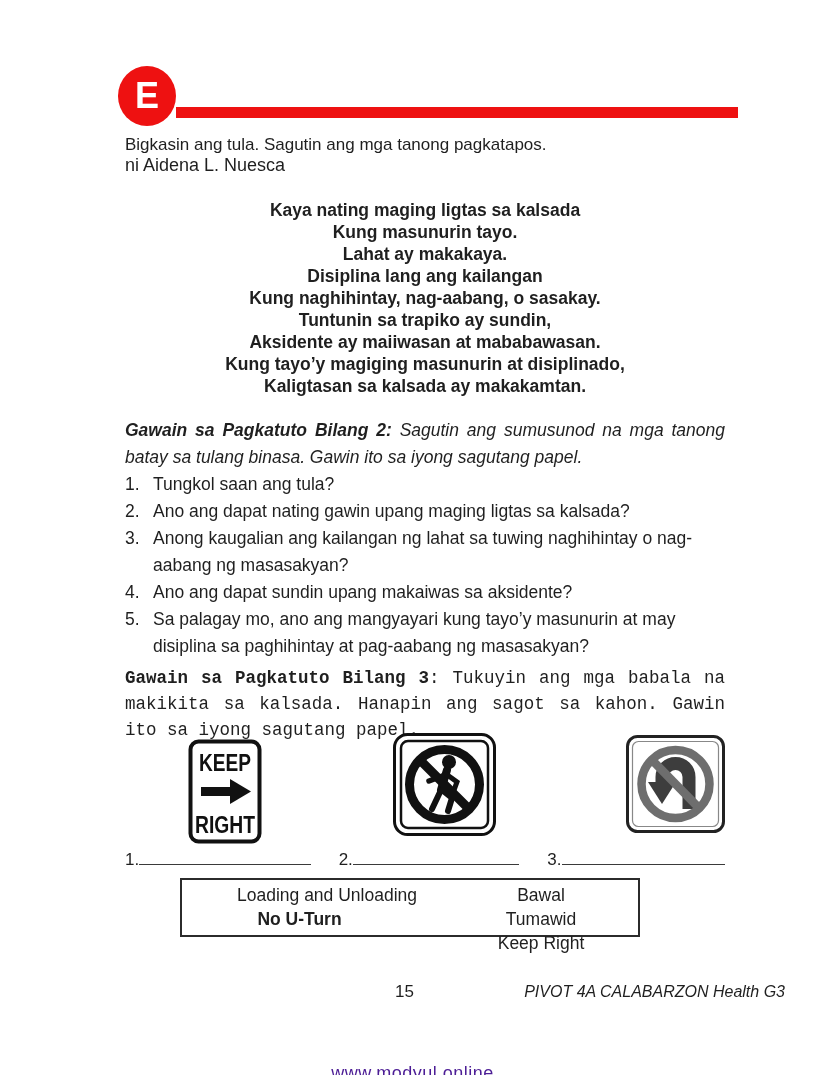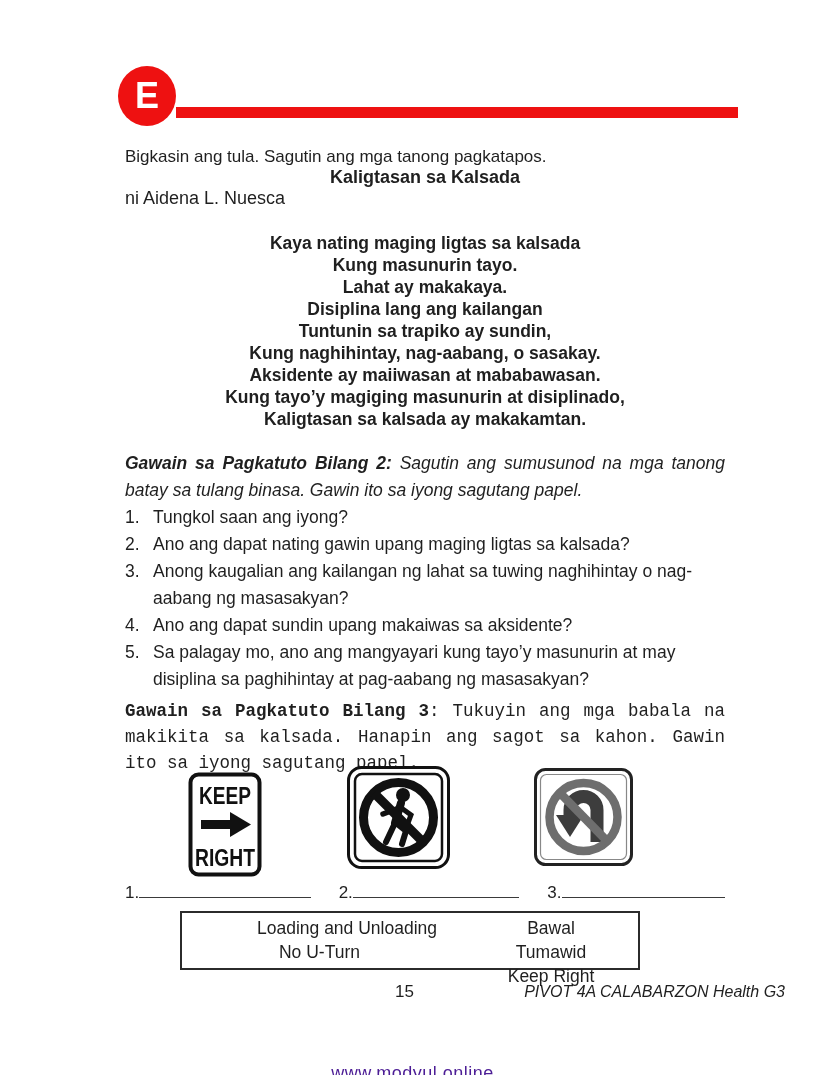--- a/index.html
+++ b/index.html
@@ -13,53 +13,53 @@
   }
   
   .badge{
     position:absolute;left:118px;top:66px;width:58px;height:60px;
     border-radius:50%;
     display:flex;align-items:center;justify-content:center;
     color:#fff;font-size:36px;font-weight:bold;
   }
   .redbar{position:absolute;left:176px;top:107px;width:562px;height:11px;}
   
-  .content{position:absolute;left:125px;top:16px;width:600px;}
+  .content{position:absolute;left:125px;top:4px;width:600px;}
   .intro{margin-top:130px;font-size:17px;line-height:21px;}
   .poem-title{font-weight:bold;text-align:center;font-size:18px;line-height:21px;}
   .poem-author{text-align:left;font-size:18px;line-height:21px;}
   .poem{margin-top:23px;text-align:center;font-size:17.5px;line-height:22px;font-weight:bold;}
   .para{margin-top:20px;text-align:justify;font-size:17.5px;line-height:27px;font-style:italic;}
   .para b{font-weight:bold;}
   .questions{font-size:17.5px;line-height:27px;}
   .q-row{display:flex;}
   .q-num{width:28px;flex-shrink:0;}
   .q-text{flex:1;}
   .para3{margin-top:5px;text-align:justify;font-size:17.5px;line-height:26px;font-family:Liberation Mono, monospace;}
   
-  .signs-row{display:flex;align-items:flex-start;margin-top:-10px;height:112px;position:relative;}
+  .signs-row{display:flex;align-items:flex-start;margin-top:-10px;height:112px;position:relative;justify-content:space-between;}
   .sign1{margin-left:63px;margin-top:6px;}
   .sign2{margin-left:85px;margin-top:0;}
   .sign3{margin-left:84px;margin-top:2px;}
   
   .blanks-row{margin-top:5px;font-size:17px;display:flex;align-items:baseline;}
   .b-num{flex-shrink:0;}
   .b-line{display:inline-block;border-bottom:1.6px solid #3a3a3a;height:14px;}
   .b-line.l1{width:172px;}
   .b-line.l2{width:167px;}
   .b-line.l3{width:164px;}
   .b-gap{width:28px;flex-shrink:0;}
   
   .answer-box{
     margin-top:8px;margin-left:55px;width:456px;height:52px;
     border:2px solid #2b2b2b;display:flex;
     font-size:17.5px;line-height:24px;padding-top:3px;box-sizing:content-box;
   }
-  .ab-col1{width:290px;text-align:center;padding-left:20px;}
-  .ab-col1 .shift-left{margin-right:55px;}
+  .ab-col1{width:290px;text-align:center;}
+  .ab-col1 .shift-left{margin-right:55px;font-weight:bold;}
   .ab-col2{flex:1;text-align:center;padding-right:36px;margin-left:8px;}
   
   .page-num{position:absolute;left:0;right:16px;top:982px;text-align:center;font-size:17px;}
   .footer-src{position:absolute;right:40px;top:983px;font-size:16px;font-style:italic;}
   .watermark{position:absolute;left:0;right:0;top:1027px;text-align:center;
     font-size:18px;color:#4c1d95;letter-spacing:0.5px;margin-top:36px;}
   
   .sign-text{font-family:"Liberation Sans",sans-serif;font-weight:bold;}
 </style>
 </head>
@@ -69,41 +69,40 @@
 
   <div class="badge" style="background:#ee1111">
     <span>E</span>
   </div>
   <div class="redbar" style="background:#ee1111"></div>
 
   <div class="content">
 
     <div class="intro">Bigkasin ang tula. Sagutin ang mga tanong pagkatapos.</div>
 
-    <div class="poem-title">Kaligtasan sa Kalsada</div>
     <div class="poem-author">ni Aidena L. Nuesca</div>
 
     <div class="poem">
       <div>Kaya nating maging ligtas sa kalsada</div>
       <div>Kung masunurin tayo.</div>
       <div>Lahat ay makakaya.</div>
       <div>Disiplina lang ang kailangan</div>
+      <div>Kung naghihintay, nag-aabang, o sasakay.</div>
       <div>Tuntunin sa trapiko ay sundin,</div>
-      <div>Kung naghihintay, nag-aabang, o sasakay.</div>
       <div>Aksidente ay maiiwasan at mababawasan.</div>
       <div>Kung tayo’y magiging masunurin at disiplinado,</div>
       <div>Kaligtasan sa kalsada ay makakamtan.</div>
     </div>
 
     <div class="para"><b>Gawain sa Pagkatuto Bilang 2:</b><span> Sagutin ang sumusunod na mga tanong batay sa tulang binasa. Gawin ito sa iyong sagutang papel.</span></div>
 
     <div class="questions">
       <div class="q-row">
         <span class="q-num">1.</span>
-        <span class="q-text">Tungkol saan ang iyong?</span>
+        <span class="q-text">Tungkol saan ang tula?</span>
       </div>
       <div class="q-row">
         <span class="q-num">2.</span>
         <span class="q-text">Ano ang dapat nating gawin upang maging ligtas sa kalsada?</span>
       </div>
       <div class="q-row">
         <span class="q-num">3.</span>
         <span class="q-text">Anong kaugalian ang kailangan ng lahat sa tuwing naghihintay o nag-aabang ng masasakyan?</span>
       </div>
       <div class="q-row">

